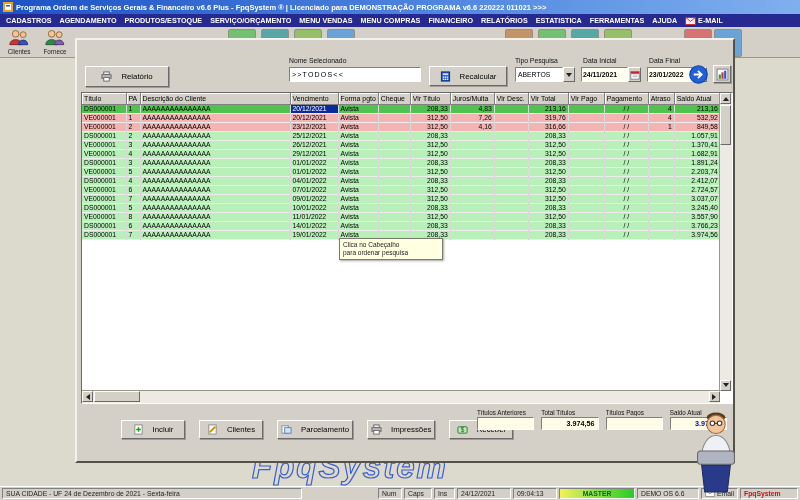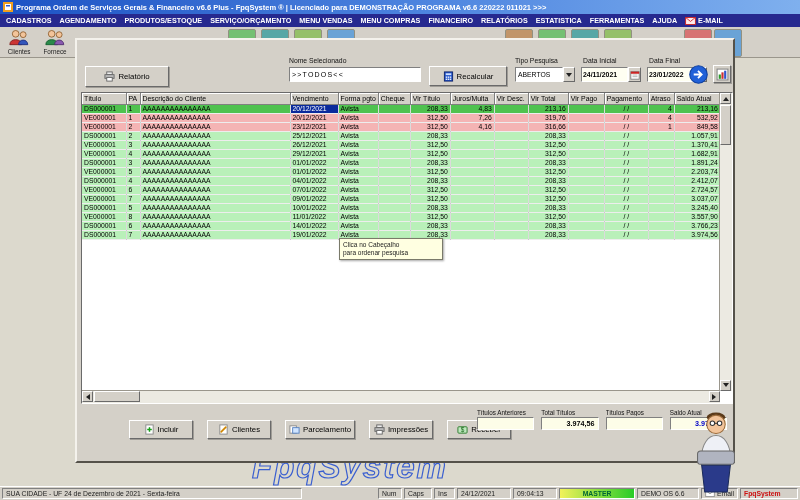--- a/index.html
+++ b/index.html
@@ -26,21 +26,21 @@
   #win{position:absolute;left:75px;top:38px;width:660px;height:425px;background:#d4d0c8;
     border:2px solid;border-color:#f4f2ec #55524a #55524a #f4f2ec;box-sizing:border-box;z-index:5;}
   #win-titlebar{position:absolute;left:2px;top:2px;right:2px;height:16px;
     background:linear-gradient(to right,#0a3fb4,#2f6fd8 55%,#6aa0e8);display:flex;align-items:center;gap:3px;padding:0 2px 0 3px;}
   #win-titlebar .wt{color:#fff;font-size:8px;font-weight:bold;flex:1;white-space:nowrap;overflow:hidden;}
   .wc{width:13px;height:11px;font-size:7.5px;line-height:9px;text-align:center;background:#d4d0c8;color:#000;
       border:1px solid;border-color:#fff #6a6a6a #6a6a6a #fff;}
   .wc.close{background:#cf4030;color:#fff;font-weight:bold;}
   
   .btn{background:#d4d0c8;border:1px solid;border-color:#fff #6a6a6a #6a6a6a #fff;box-shadow:1px 1px 0 rgba(0,0,0,.25);
-       font-size:7.8px;font-family:"Liberation Sans",sans-serif;display:flex;align-items:center;justify-content:center;gap:3px;padding:0 3px;box-sizing:border-box;white-space:nowrap;}
+       font-size:7.8px;font-family:"Liberation Sans",sans-serif;display:flex;align-items:center;justify-content:center;gap:9px;padding:0 3px;box-sizing:border-box;white-space:nowrap;}
   .ctl-label{position:absolute;font-size:6.8px;color:#111;white-space:nowrap;}
   .sunken{border:1px solid;border-color:#808080 #fff #fff #808080;background:#fff;box-sizing:border-box;}
   #btn-relatorio{position:absolute;left:8px;top:26px;width:84px;height:21px;}
   #btn-pesquisar{position:absolute;left:98px;top:26px;width:106px;height:21px;}
   #nome-label{left:212px;top:17px;}
   #nome-input{position:absolute;left:212px;top:27px;width:132px;height:15px;font-size:7px;letter-spacing:1.2px;padding:0 2px;font-family:"Liberation Sans",sans-serif;}
   #btn-recalcular{position:absolute;left:352px;top:26px;width:78px;height:20px;}
   #tipo-label{left:438px;top:17px;}
   .combo{position:absolute;display:flex;height:15px;}
   #tipo-combo{left:438px;top:27px;width:60px;}
@@ -78,21 +78,21 @@
   .tri.l{border-right:4px solid #222;margin-left:-2px;}
   .tri.r{border-left:4px solid #222;margin-right:-2px;}
   .tri.u{border-bottom:4px solid #222;margin-top:-2px;}
   .tri.dn{border-top:4px solid #222;margin-bottom:-2px;}
   #hthumb{position:absolute;left:12px;top:0;width:46px;height:11px;background:#d4d0c8;border:1px solid;border-color:#fff #6a6a6a #6a6a6a #fff;box-sizing:border-box;}
   #vthumb{position:absolute;top:12px;left:0;width:11px;height:40px;background:#d4d0c8;border:1px solid;border-color:#fff #6a6a6a #6a6a6a #fff;box-sizing:border-box;}
   
   #tooltip{position:absolute;left:262px;top:198px;width:96px;background:#ffffe1;border:1px solid #7a7a6a;
      box-shadow:1px 1px 2px rgba(0,0,0,.35);font-size:6.5px;line-height:8px;padding:2px 3px;z-index:8;color:#222;}
   
-  #footer-buttons{position:absolute;left:16px;top:380px;display:flex;gap:14px;padding-left:36px;}
+  #footer-buttons{position:absolute;left:8px;top:380px;display:flex;gap:14px;padding-left:36px;}
   .footer-btn{height:19px;min-width:64px;}
   .bico{width:11px;height:11px;}
   #summary{position:absolute;left:400px;right:6px;top:369px;display:flex;gap:7px;}
   .sum-box{flex:1;display:flex;flex-direction:column;}
   .sum-label{font-size:6.3px;white-space:nowrap;overflow:hidden;color:#111;margin-bottom:1px;}
   .sum-field{height:13px;background:#fdfde8;border:1px solid;border-color:#808080 #fff #fff #808080;
      font-size:7.2px;font-weight:bold;line-height:12px;text-align:right;padding:0 3px;box-sizing:border-box;}
   .sum-field.accent{color:var(--accent-blue);}
   
   #statusbar{position:absolute;left:0;top:486px;width:800px;height:14px;background:#d4d0c8;border-top:1px solid #fff;

